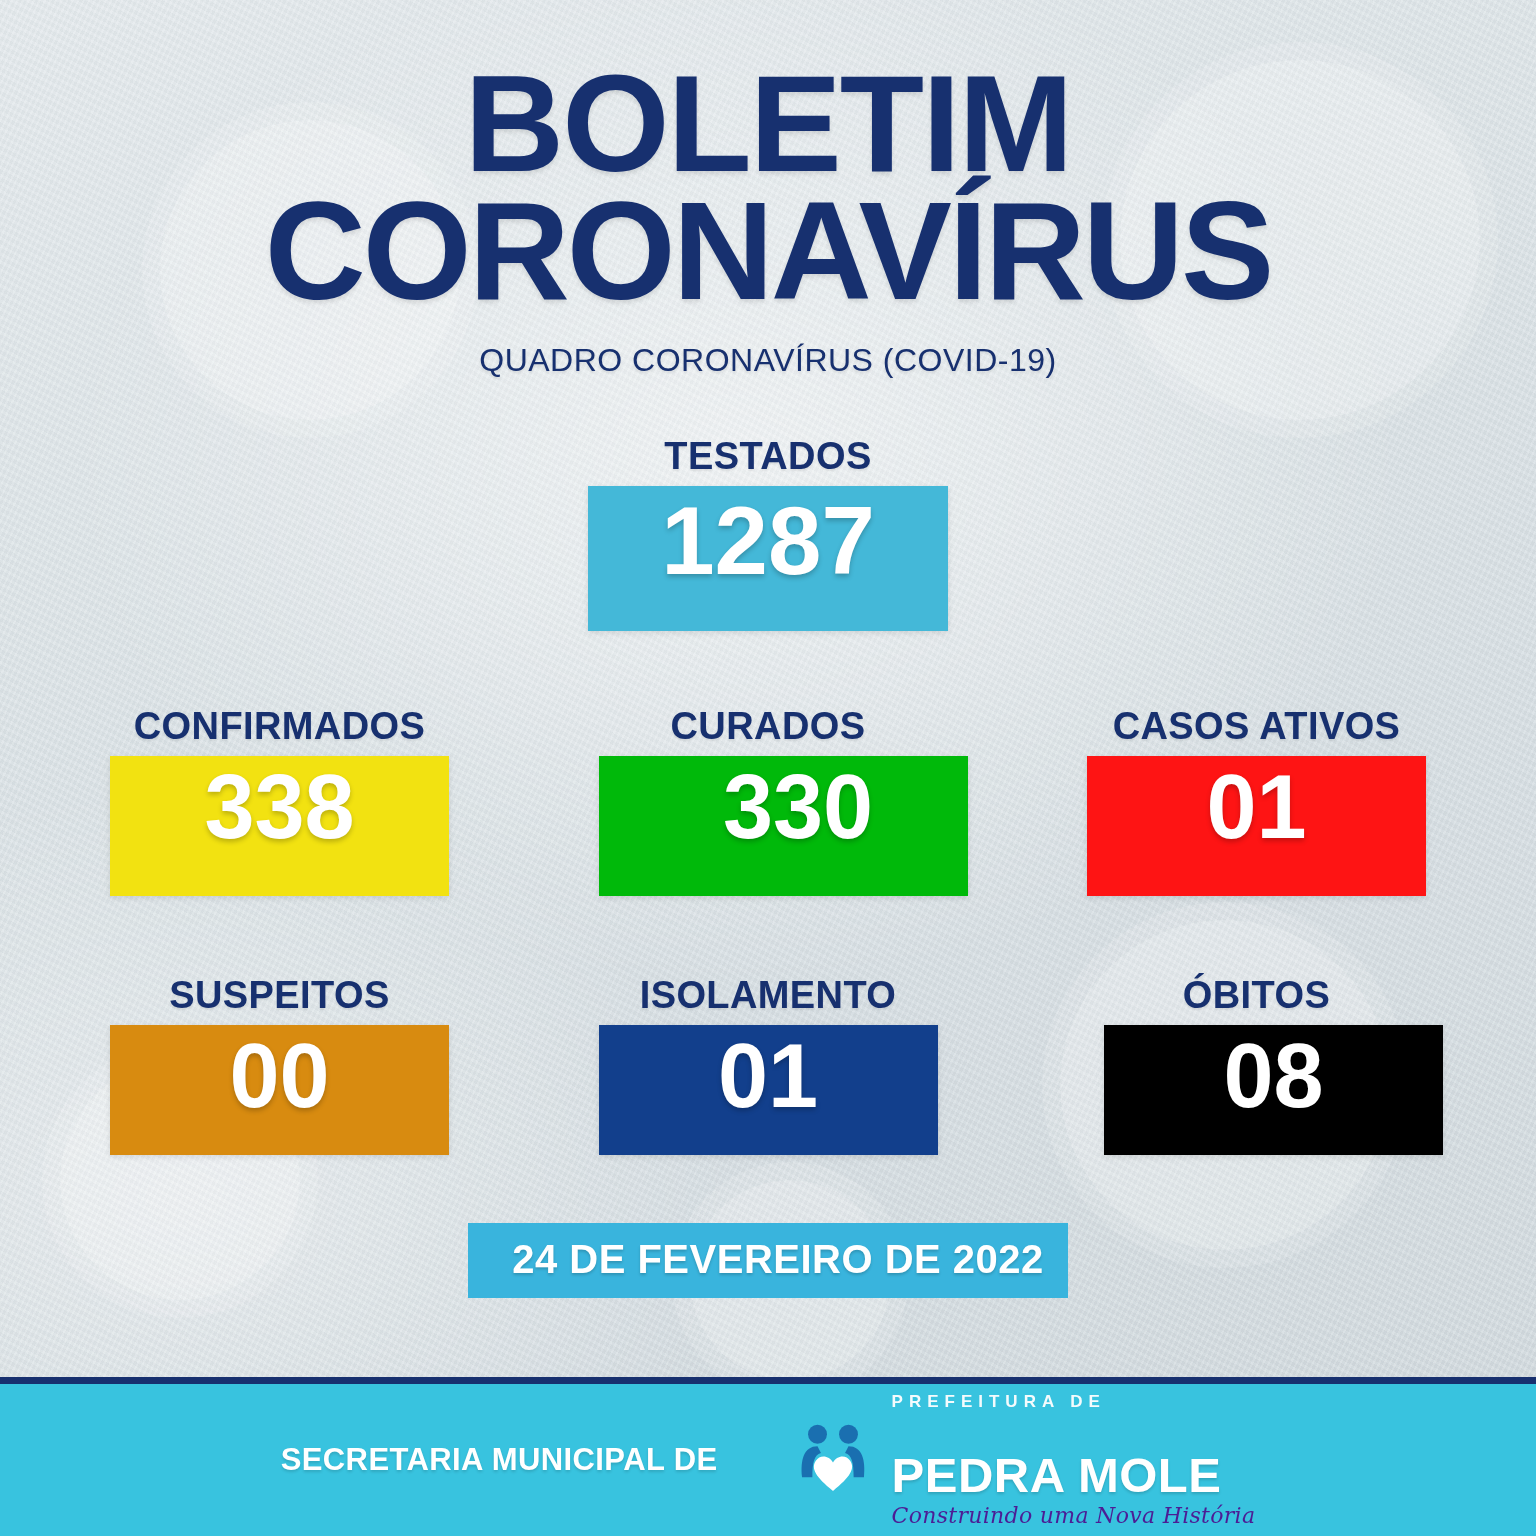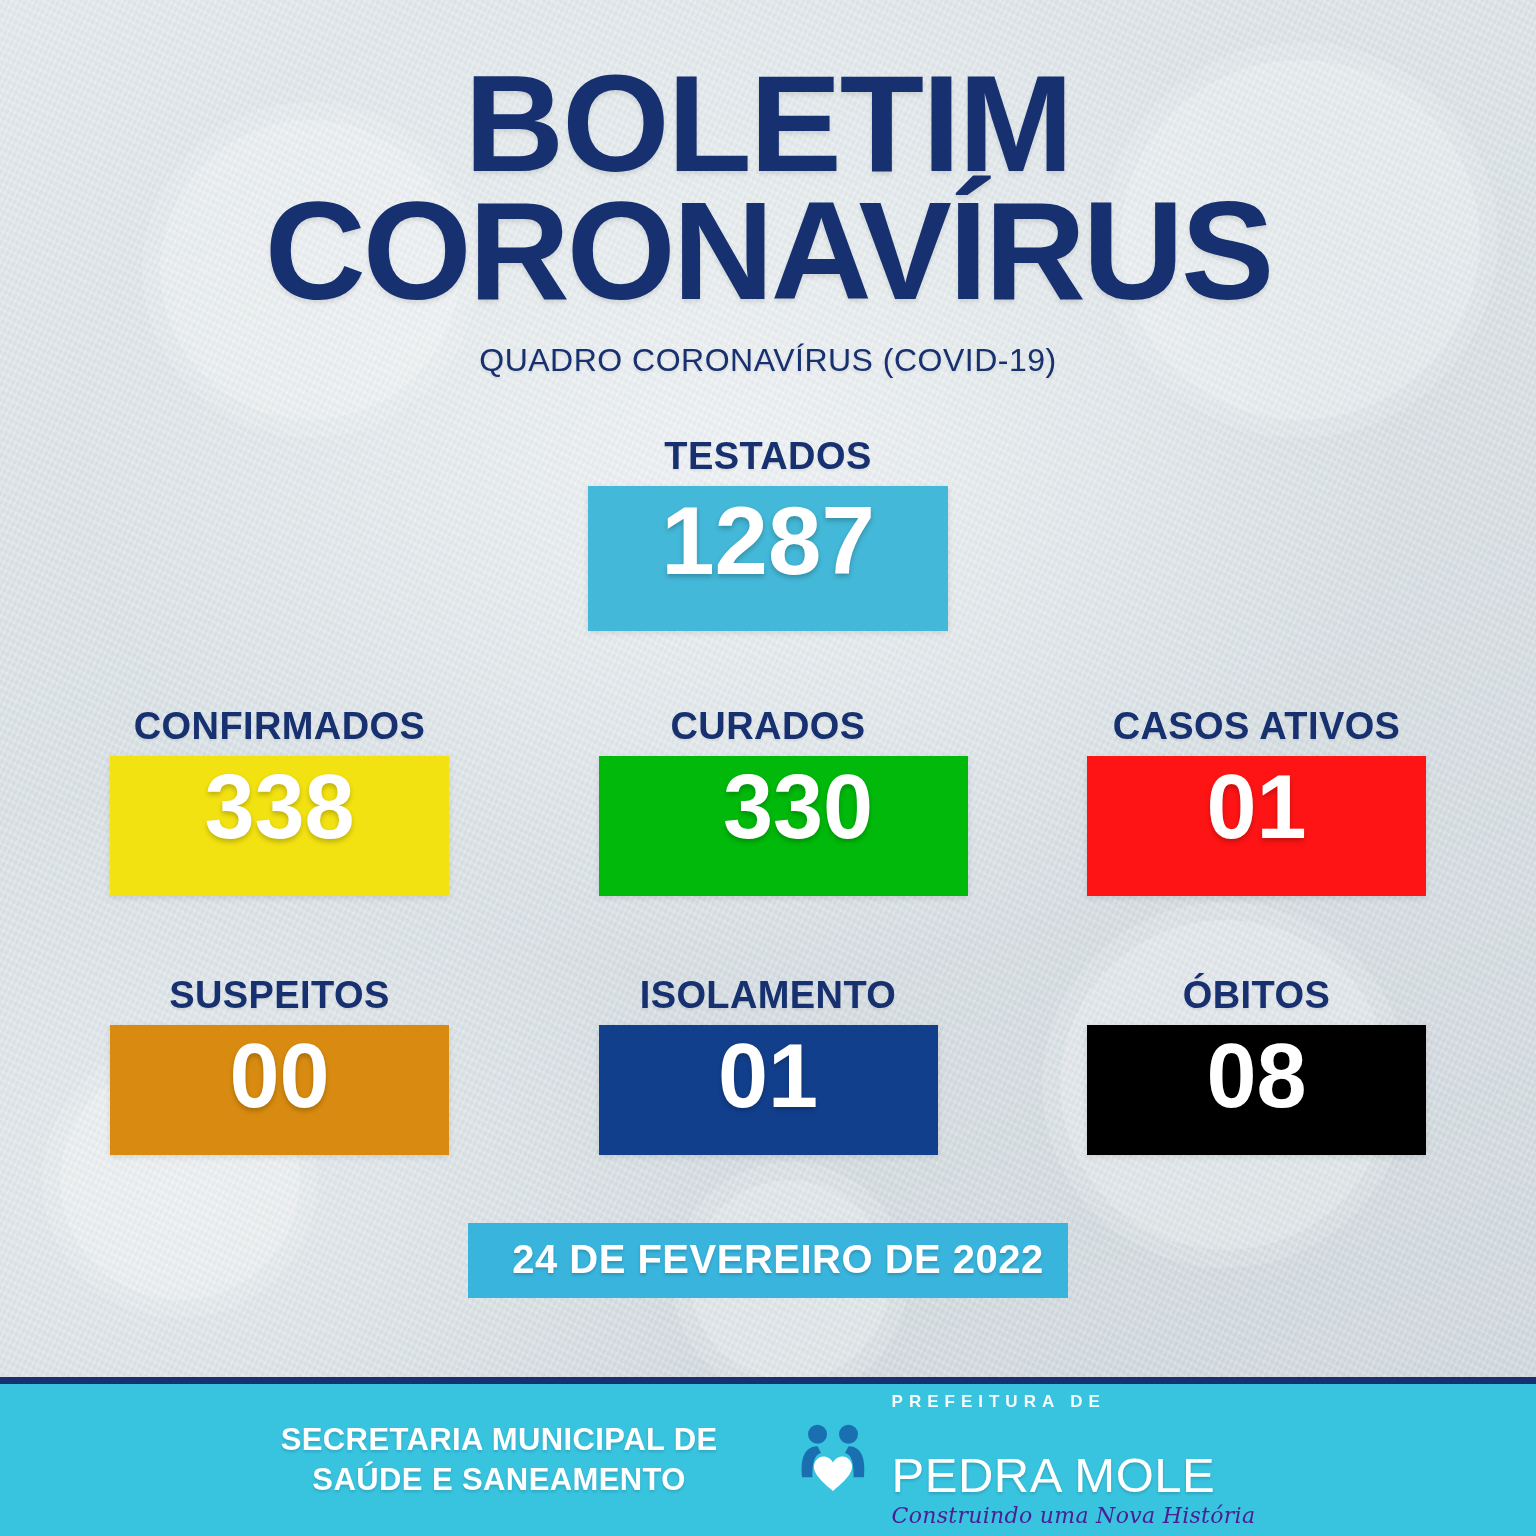--- a/index.html
+++ b/index.html
@@ -184,21 +184,21 @@
     color: #ffffff;
     font-size: 17px;
     font-weight: bold;
     letter-spacing: 6px;
     opacity: 0.95;
     margin-bottom: 1px;
   }
   .brand-name {
     color: #ffffff;
     font-size: 49px;
-    font-weight: normal;
+    font-weight: bold;
     line-height: 0.95;
     letter-spacing: 0.5px;
     text-shadow: 0 2px 3px rgba(0,0,0,0.16);
     margin-top: 40px;
   }
   .brand-slogan {
     color: #4c1d95;
     font-family: "DejaVu Serif", serif;
     font-style: italic;
     font-size: 22px;
@@ -268,38 +268,37 @@
           </div>
         </div>
         <div class="cell">
           <div class="stat-label">ISOLAMENTO</div>
           <div class="stat-box" style="background:#123f8c;">
             <span>01</span>
           </div>
         </div>
         <div class="cell">
           <div class="stat-label">ÓBITOS</div>
-          <div class="stat-box" style="background:#000000;">
+          <div class="stat-box" style="background:#000000;margin-left:17px;">
             <span>08</span>
           </div>
         </div>
       </div>
 
     </div>
 
     <div class="date-wrap">
       <div class="date-box">24 DE FEVEREIRO DE 2022</div>
     </div>
 
   </div>
 
   <div class="footer">
     <div class="footer-text">
       <div>SECRETARIA MUNICIPAL DE</div>
-      <div>SAÚDE E SANEAMENTO</div>
     </div>
 
     <div class="brand">
       <div class="brand-mark">
         <svg viewBox="0 0 100 100" width="86" height="86" aria-hidden="true">
           <circle cx="32" cy="20" r="11" fill="#1a6fb0"></circle>
           <circle cx="68" cy="20" r="11" fill="#1a6fb0"></circle>
           <path d="M32 34 C16 34 12 50 14 70 L26 70 C26 54 28 44 36 42 Z" fill="#1a6fb0"></path>
           <path d="M68 34 C84 34 88 50 86 70 L74 70 C74 54 72 44 64 42 Z" fill="#1a6fb0"></path>
           <path d="M50 86 C30 70 24 60 30 51 C35 43 46 45 50 53 C54 45 65 43 70 51 C76 60 70 70 50 86 Z" fill="#ffffff"></path>

